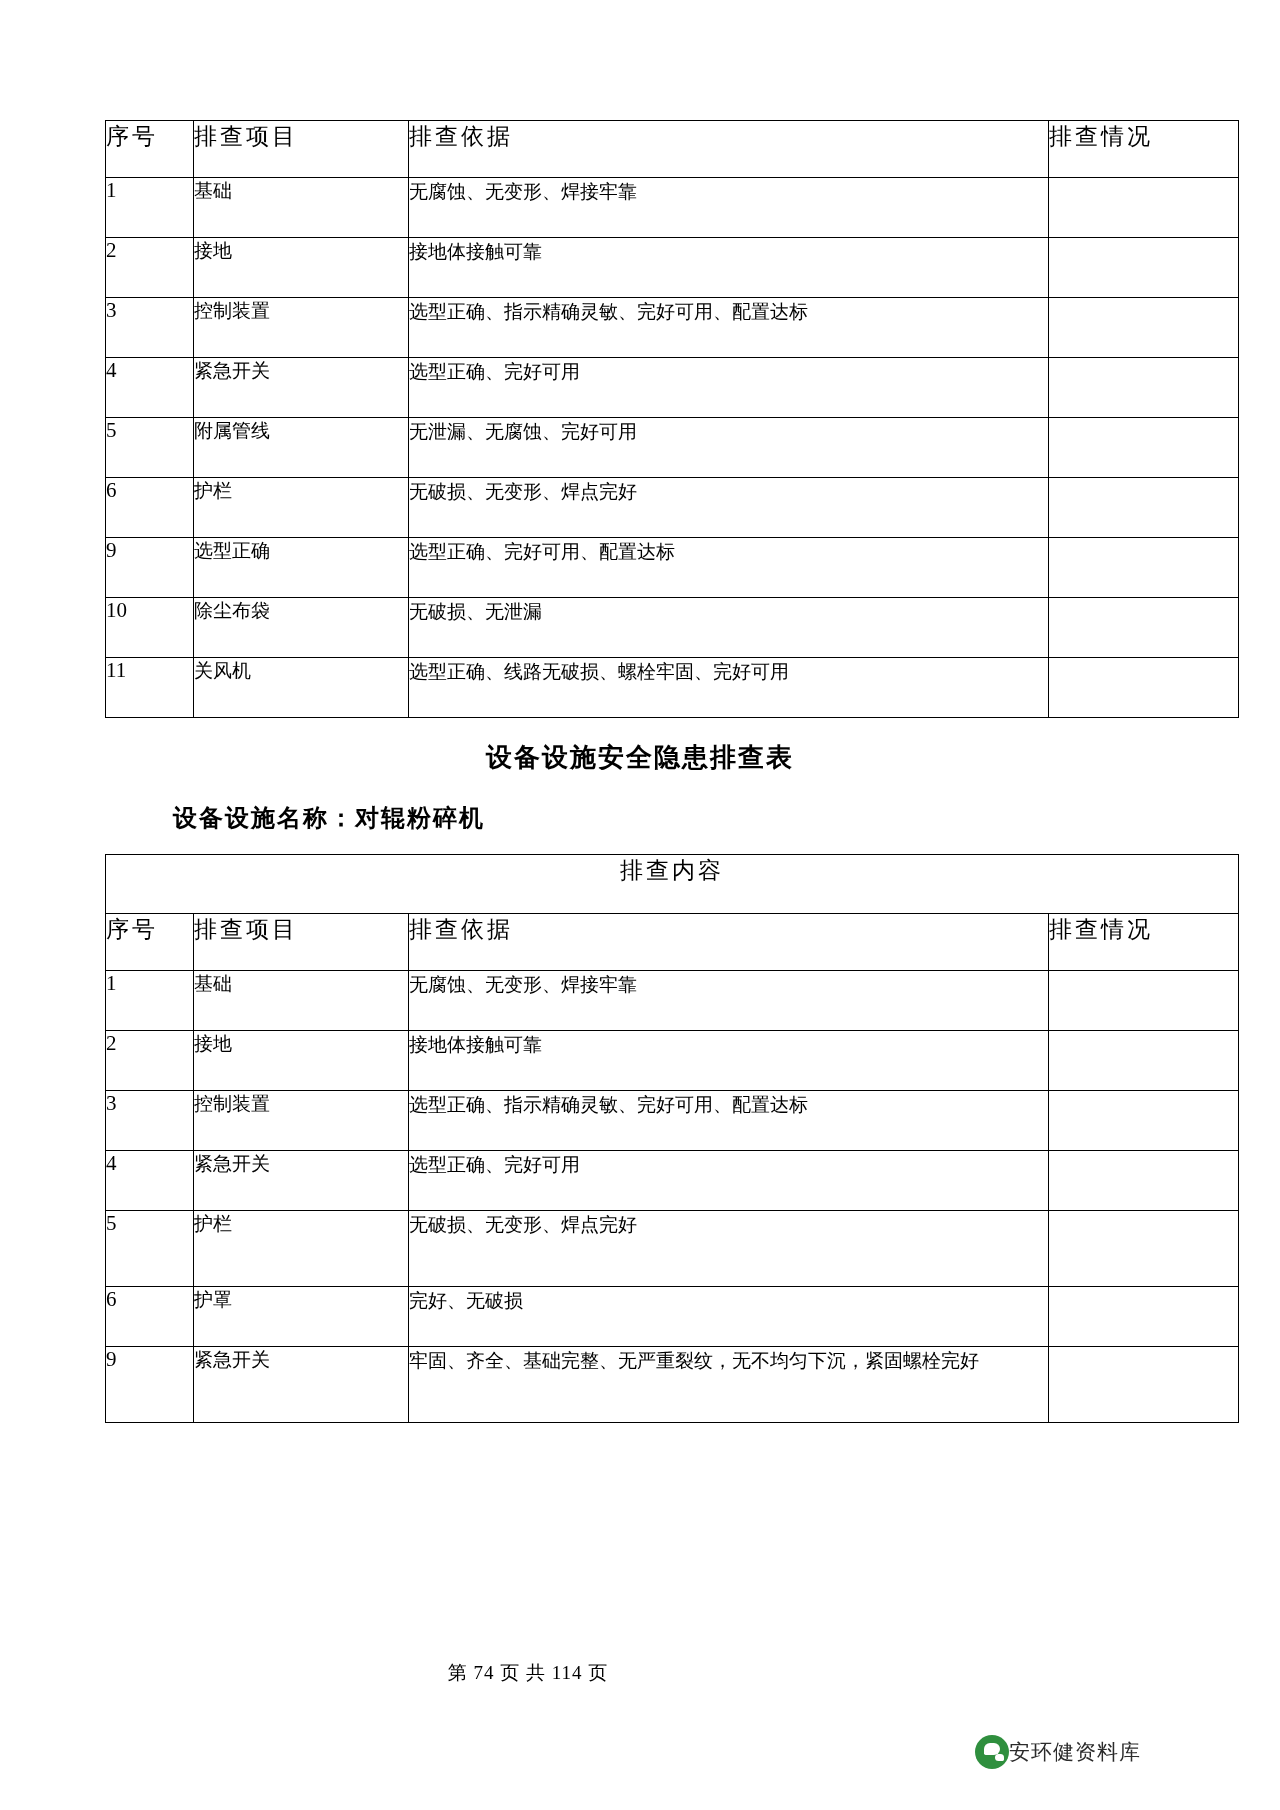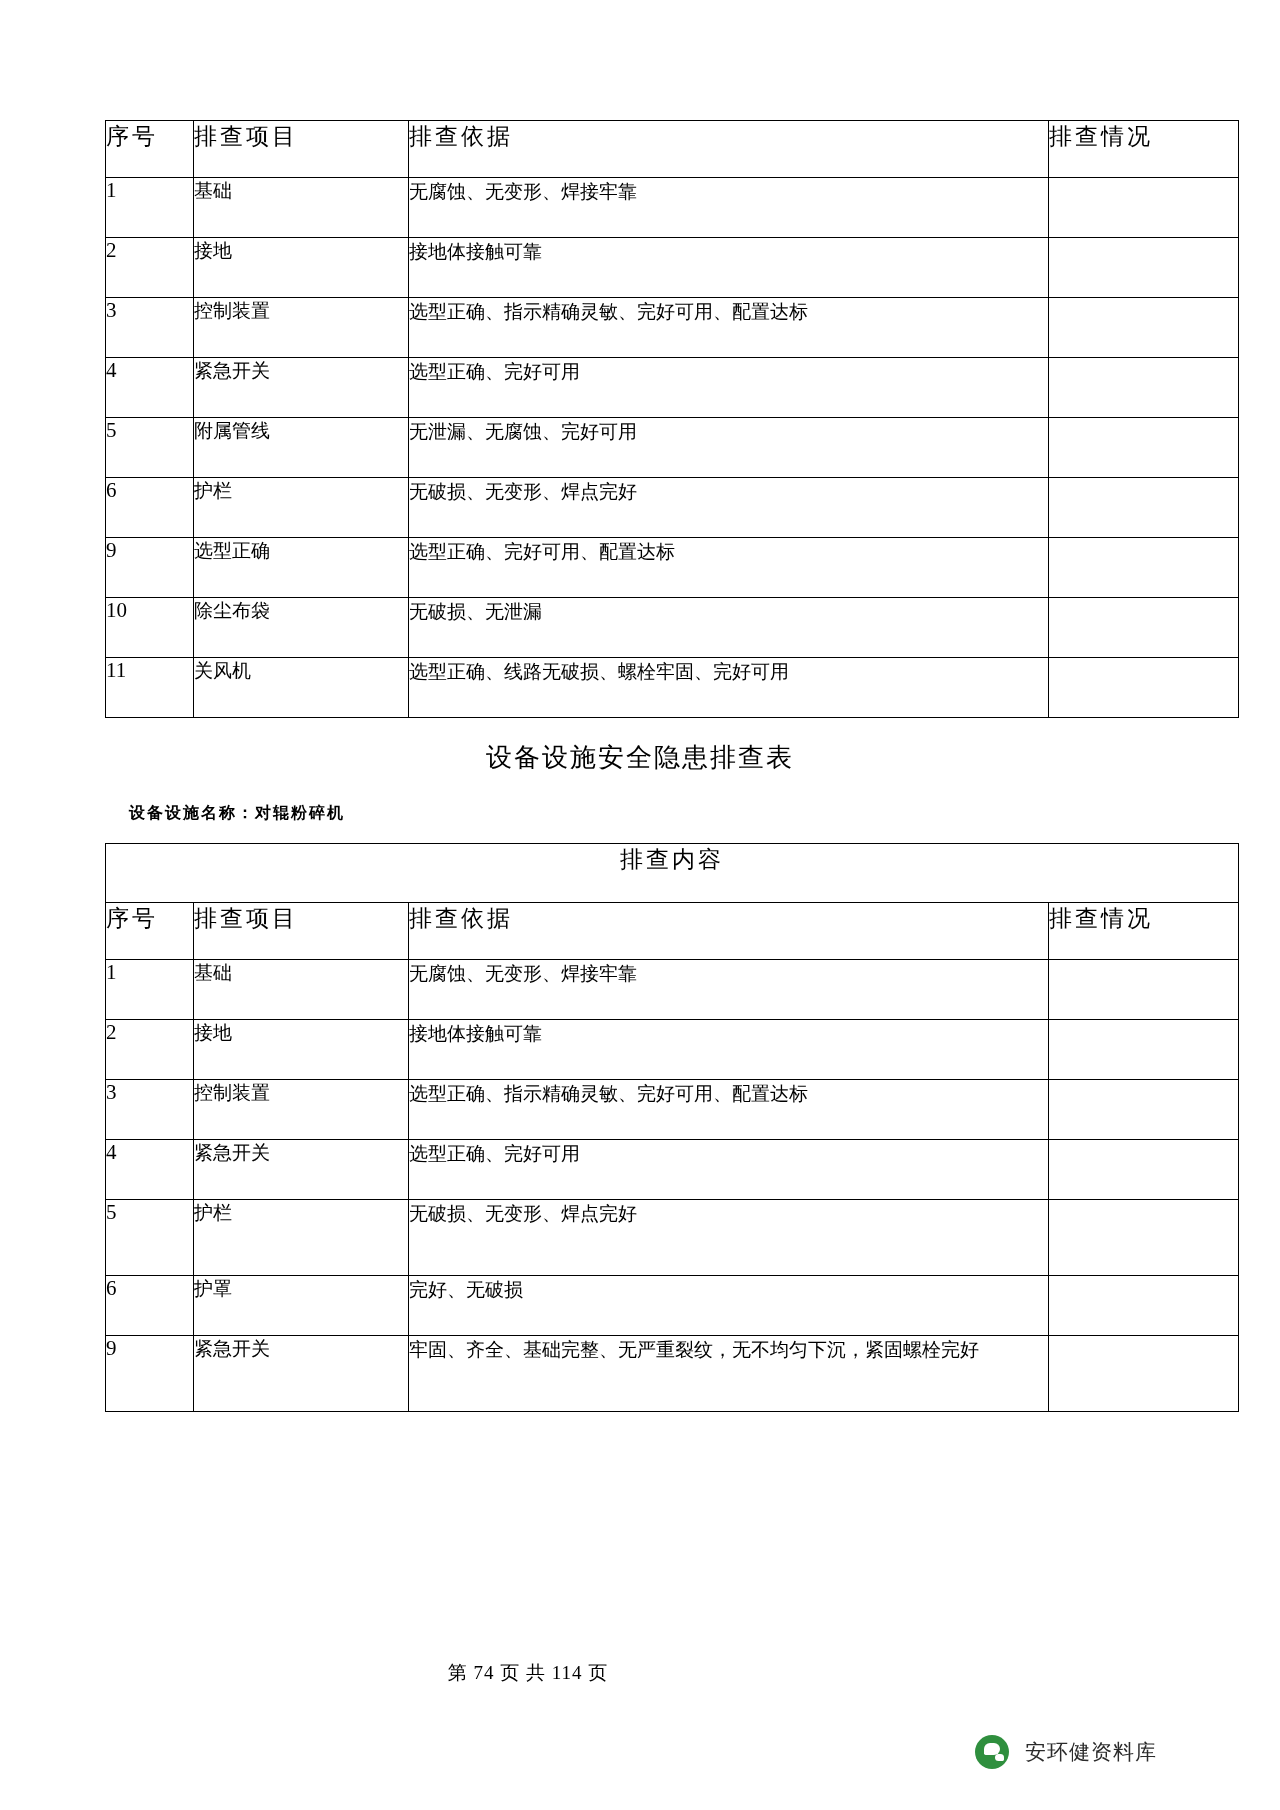--- a/index.html
+++ b/index.html
@@ -74,48 +74,48 @@
   }
   td.cell-stat {
     font-size: 19px;
   }
   tr.data-row { height: 60px; }
   tr.data-row-tall { height: 76px; }
 
   .title-main {
     text-align: center;
     font-size: 26px;
-    font-weight: normal;
+    font-weight: bold;
     letter-spacing: 2px;
     margin: 22px 0 17px 0;
     line-height: 1.4;
   }
   .title-sub {
-    font-size: 16px;
+    font-size: 24px;
     font-weight: bold;
     letter-spacing: 2px;
-    margin: 26px 0 18px 24px;
+    margin: 26px 0 18px 68px;
     line-height: 1.4;
   }
   .footer {
     position: absolute;
     left: 0;
     top: 1660px;
     width: 1056px;
     text-align: center;
     font-size: 19px;
     letter-spacing: 1px;
   }
   .watermark {
     position: absolute;
     left: 975px;
     top: 1735px;
     display: flex;
     align-items: center;
-    gap: 16px;
+    gap: 0;
   }
   .wm-badge {
     width: 34px; height: 34px;
     border-radius: 50%;
     background: #2f8f3e;
     position: relative;
     flex: none;
   }
   .wm-badge::before {
     content: "";

